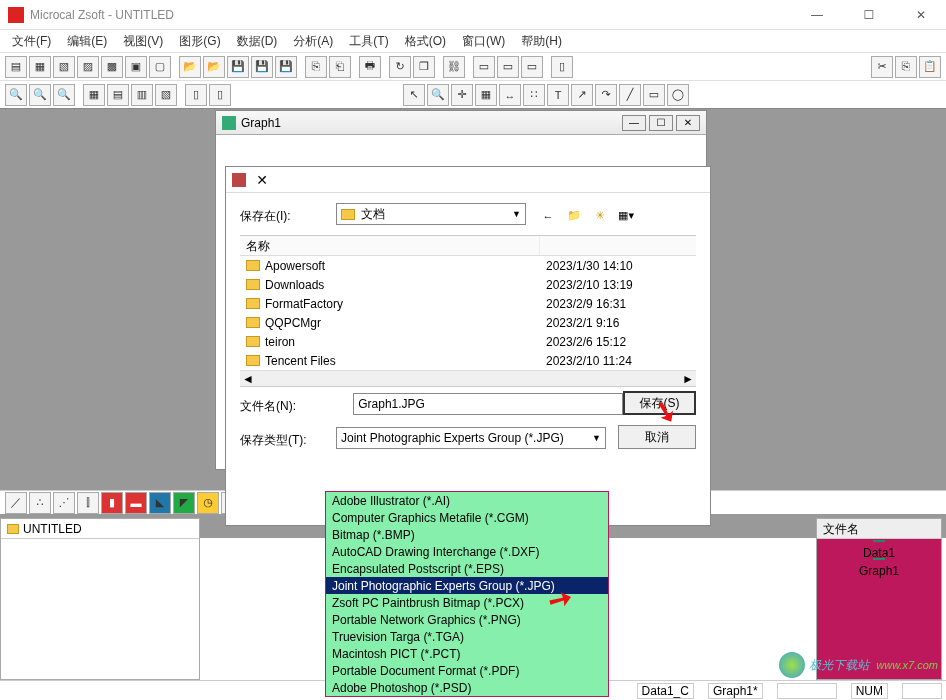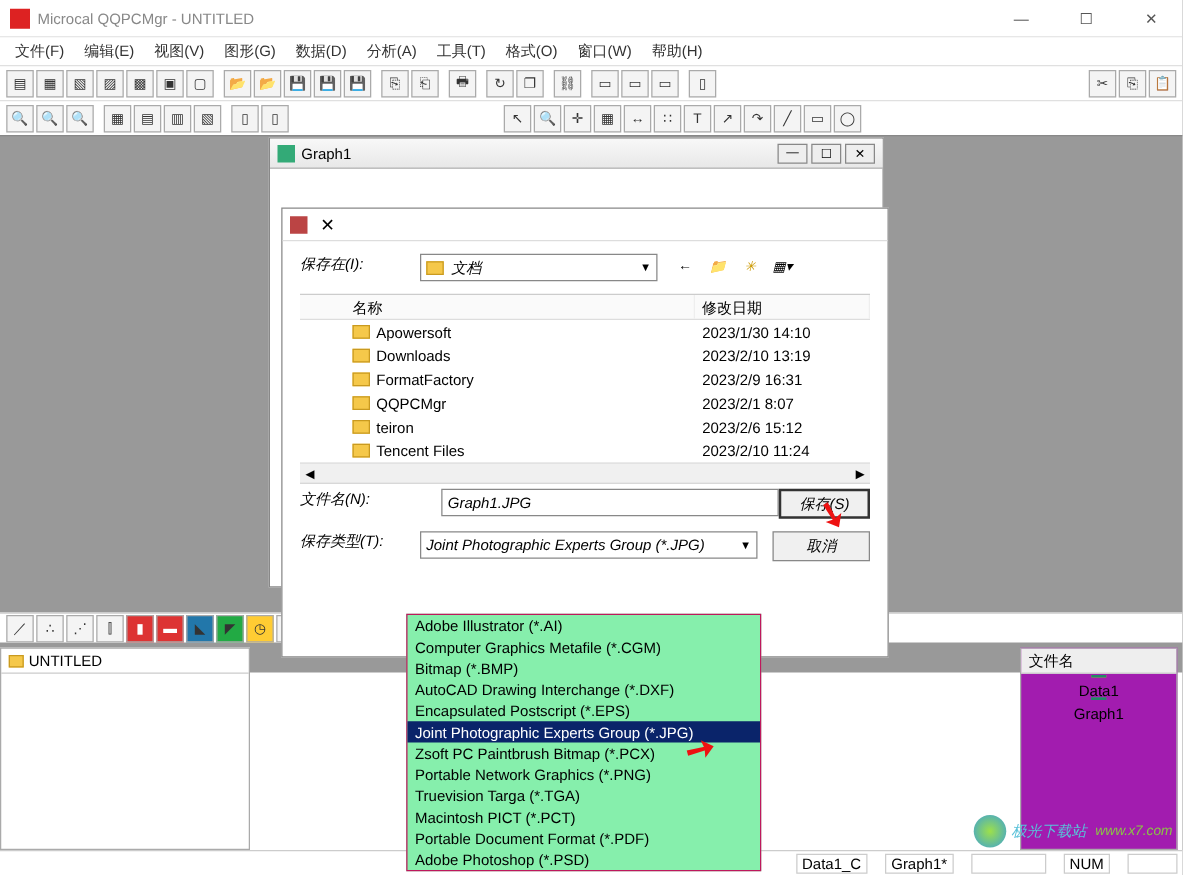--- a/index.html
+++ b/index.html
@@ -19,63 +19,63 @@
 .graph-titlebar { height: 24px; background: linear-gradient(#f8f8f8,#e8e8e8); border-bottom: 1px solid #aaa; display: flex; align-items: center; padding: 0 6px; }
 .graph-titlebar .gicon { width: 14px; height: 14px; background: #3a7; margin-right: 5px; }
 .graph-titlebar .gtitle { flex: 1; }
 .graph-titlebar .wbtn { width: 24px; height: 16px; border: 1px solid #888; margin-left: 3px; display: flex; align-items: center; justify-content: center; font-size: 10px; background: #eee; }
 .saveas-dialog { position: absolute; left: 225px; top: 166px; width: 486px; height: 360px; background: #fff; border: 1px solid #888; z-index: 20; }
 .sa-titlebar { height: 26px; display: flex; align-items: center; padding: 0 6px; border-bottom: 1px solid #ddd; }
 .sa-icon { width: 14px; height: 14px; background: #b44; margin-right: 6px; }
 .sa-title { flex: 1; }
 .sa-close { width: 20px; height: 18px; display: flex; align-items: center; justify-content: center; font-family: Arial; font-size: 14px; }
 .sa-body { padding: 10px 14px; }
-.sa-row { display: flex; align-items: flex-start; margin-bottom: 10px; font-style: italic; }
+.sa-row { display: flex; align-items: flex-end; margin-bottom: 10px; }
 .sa-label { width: 96px; }
 .sa-combo { height: 22px; border: 1px solid #888; background: #fff; display: flex; align-items: center; padding: 0 4px; }
 .sa-combo .folder-icon { width: 14px; height: 11px; background: #f5c84a; border: 1px solid #c99a20; margin-right: 6px; }
 .sa-combo .dd { margin-left: auto; font-size: 9px;}
 .sa-navbtns { display: flex; gap: 6px; margin-left: 12px; }
 .sa-navbtn { width: 20px; height: 20px; display: flex; align-items: center; justify-content: center; font-size: 11px;}
 .file-list { border: 1px solid #ccc; border-left: none; border-right: none; height: 152px; margin: 6px 0 4px 0; overflow: hidden; position: relative;}
 .fl-header { display: flex; height: 20px; border-bottom: 1px solid #ddd; background: #fafafa;}
 .fl-header .col { padding: 2px 6px; border-right: 1px solid #eee;}
-.fl-name { width: 300px; margin-left: 36px; }
+.fl-name { width: 300px; }
 .fl-date { width: 150px; }
 .fl-row { display: flex; height: 19px; align-items: center;}
 .fl-row .fcell { padding: 0 6px; display: flex; align-items: center; gap: 5px;}
 .fl-row .folder { width: 14px; height: 11px; background: #f5c84a; border: 1px solid #c99a20;}
 .fl-scroll { position: absolute; bottom: 0; left: 0; right: 0; height: 16px; background: #f0f0f0; border-top: 1px solid #ddd; display: flex; justify-content: space-between; padding: 0 2px; align-items: center;}
 .sa-input { height: 22px; border: 1px solid #888; flex: 0 0 270px; padding: 0 4px; display: flex; align-items: center; margin-left: 24px; }
 .sa-btn { width: 78px; height: 24px; border: 1px solid #888; background: #f0f0f0; display: flex; align-items: center; justify-content: center; margin-left: auto;}
 .dropdown-list { position: absolute; left: 325px; top: 491px; width: 284px; background: #86efac; border: 1px solid #be185d; z-index: 40; }
 .dd-item { height: 17px; padding: 0 6px; display: flex; align-items: center; white-space: nowrap;}
 .dd-item.selected { background: #0a246a; color: #fff;}
 .bottom-toolbar { height: 24px; background: #fff; display: flex; align-items: center; padding: 0 4px; border-top: 1px solid #ccc; position: absolute; top: 490px; left: 0; right: 0;}
 .side-panel-left { position: absolute; left: 0; top: 518px; width: 200px; bottom: 20px; background: #fff; border: 1px solid #aaa;}
 .side-panel-left .tab { height: 20px; border-bottom: 1px solid #ccc; padding: 2px 6px; display: flex; align-items: center; gap: 4px;}
-.side-panel-right { position: absolute; right: 4px; top: 518px; width: 126px; bottom: 20px; background: #a21caf; border: 1px solid #aaa;}
+.side-panel-right { position: absolute; right: 4px; top: 518px; width: 126px; bottom: 20px; background: #be185d; border: 1px solid #aaa;}
 .side-panel-right .hdr { height: 20px; background: #eee; padding: 2px 6px; border-bottom: 1px solid #ccc;}
 .side-panel-right .row { height: 18px; padding: 1px 6px; display: flex; align-items: center; gap: 4px; flex-direction: column;}
 .side-panel-right .wicon { width: 12px; height: 12px; background: #3a7; border: 1px solid #286; }
 .statusbar { position: absolute; bottom: 0; left: 0; right: 0; height: 20px; border-top: 1px solid #ccc; display: flex; align-items: center; background: #fff; padding: 0 4px;}
 .statusbar .cell { border: 1px solid #ccc; height: 16px; padding: 0 4px; display: flex; align-items: center; margin-left: 14px;}
 .sb-spacer { flex: 1; }
 .watermark { position: absolute; right: 8px; bottom: 22px; color: #59c1d9; font-style: italic; font-size: 14px; z-index: 5; display: flex; align-items: center; gap: 4px;}
 .watermark .logo { width: 26px; height: 26px; border-radius: 50%; background: radial-gradient(#9de04a,#3aa0d8); }
 .red-arrow { position: absolute; z-index: 60; color: #e11; font-size: 28px; font-weight: bold; pointer-events: none; }
 .arrow1 { left: 654px; top: 395px; transform: rotate(15deg);}
 .arrow2 { left: 548px; top: 583px; transform: rotate(-60deg);}
 </style>
 </head>
 <body>
 
 <div class="titlebar">
   <div class="app-icon"></div>
-  <div class="title">Microcal QQPCMgr - UNTITLED</div>
+  <div class="title">Microcal Zsoft - UNTITLED</div>
   <div class="winbtns">
     <div class="winbtn">—</div>
     <div class="winbtn">☐</div>
     <div class="winbtn">✕</div>
   </div>
 </div>
 
 <div class="menubar">
   <div class="menuitem">文件(F)</div>
   <div class="menuitem">编辑(E)</div>
@@ -213,21 +213,20 @@
         <div class="sa-navbtn">←</div>
         <div class="sa-navbtn" style="color:#c90">📁</div>
         <div class="sa-navbtn" style="color:#c90">✳</div>
         <div class="sa-navbtn">▦▾</div>
       </div>
     </div>
 
     <div class="file-list">
       <div class="fl-header">
         <div class="col fl-name">名称</div>
-        <div class="col fl-date">修改日期</div>
       </div>
       <div id="fl-body">
           <div class="fl-row">
             <div class="fcell fl-name">
               <span class="folder"></span>
               <span>Apowersoft</span>
             </div>
             <div class="fcell fl-date">2023/1/30 14:10</div>
           </div>
           <div class="fl-row">
@@ -242,21 +241,21 @@
               <span class="folder"></span>
               <span>FormatFactory</span>
             </div>
             <div class="fcell fl-date">2023/2/9 16:31</div>
           </div>
           <div class="fl-row">
             <div class="fcell fl-name">
               <span class="folder"></span>
               <span>QQPCMgr</span>
             </div>
-            <div class="fcell fl-date">2023/2/1 8:07</div>
+            <div class="fcell fl-date">2023/2/1 9:16</div>
           </div>
           <div class="fl-row">
             <div class="fcell fl-name">
               <span class="folder"></span>
               <span>teiron</span>
             </div>
             <div class="fcell fl-date">2023/2/6 15:12</div>
           </div>
           <div class="fl-row">
             <div class="fcell fl-name">

